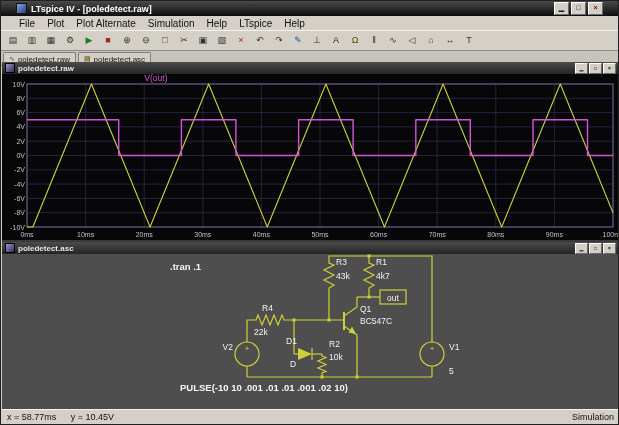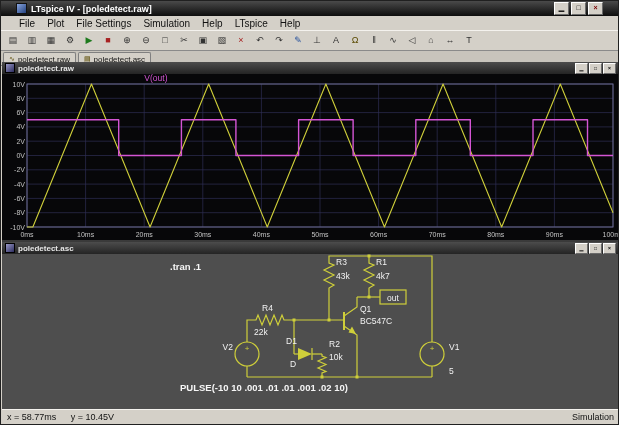--- a/index.html
+++ b/index.html
@@ -51,21 +51,21 @@
     <span class="win-btns">
       <span class="win-btn">▁</span>
       <span class="win-btn">□</span>
       <span class="win-btn close">×</span>
     </span>
   </div>
 
   <div class="menubar">
     <span class="menu-item">File</span>
     <span class="menu-item">Plot</span>
-    <span class="menu-item">File Settings</span>
+    <span class="menu-item">Plot Alternate</span>
     <span class="menu-item">Simulation</span>
     <span class="menu-item">Help</span>
     <span class="menu-item">LTspice</span>
     <span class="menu-item">Help</span>
   </div>
 
   <div class="toolbar" id="toolbar">
       <div class="tool-btn">▤</div>
       <div class="tool-btn">▥</div>
       <div class="tool-btn">▦</div>

